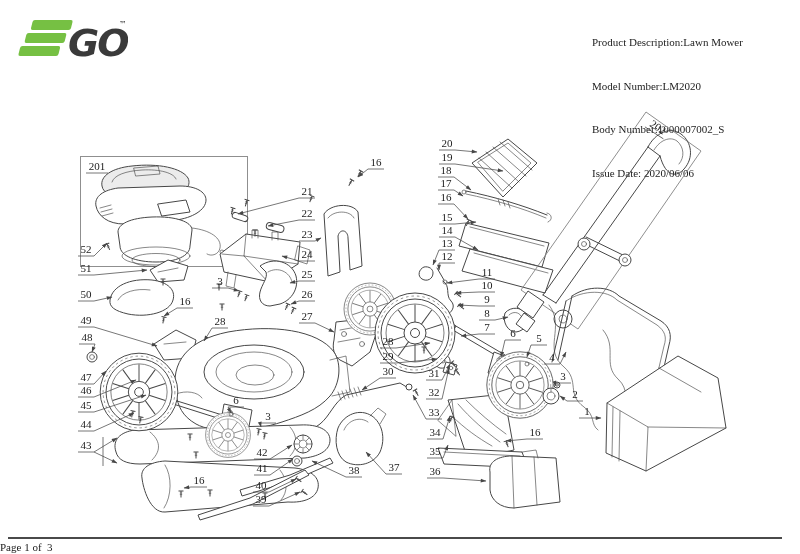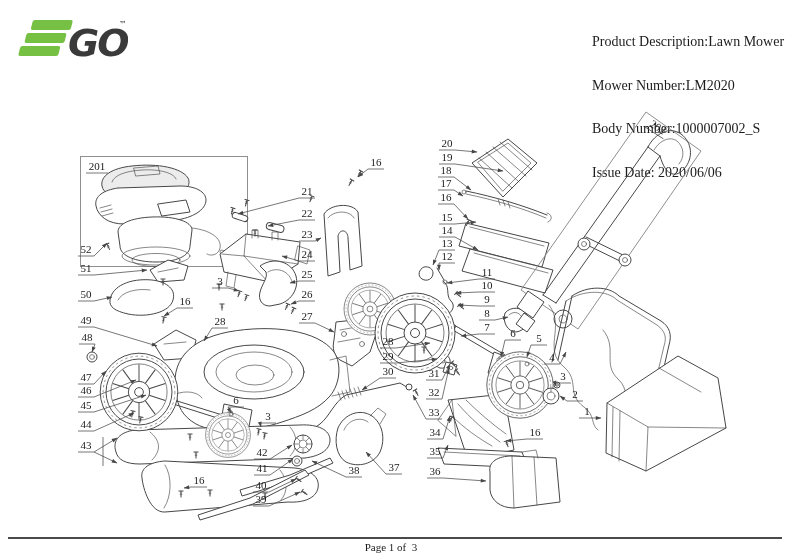--- a/index.html
+++ b/index.html
@@ -1,23 +1,23 @@
 <!DOCTYPE html>
 <html><head>
 <meta charset="utf-8">
 <title>LM2020</title>
 <style>
   html,body{margin:0;padding:0;background:#ffffff;}
   body{width:800px;height:554px;position:relative;overflow:hidden;
        font-family:"Liberation Serif",serif;color:#1c1c1c;}
   #logo{position:absolute;left:10px;top:16px;width:118px;height:50px;}
-  #info{position:absolute;left:592px;top:6px;font-size:14px;line-height:14.5px;white-space:pre;}
+  #info{position:absolute;left:592px;top:6px;font-size:11px;line-height:14.5px;white-space:pre;}
   #diagram{position:absolute;left:0;top:0;width:800px;height:554px;}
   #footer-line{position:absolute;left:8px;top:537px;width:774px;height:2px;background:#4a4a4a;}
-  #page-label{position:absolute;left:0;top:541px;width:782px;text-align:center;font-size:11px;white-space:pre;}
+  #page-label{position:absolute;left:0;top:541px;width:782px;text-align:left;font-size:11px;white-space:pre;}
   svg .s{stroke:#474747;fill:none;stroke-width:1;stroke-linecap:round;stroke-linejoin:round;}
   svg .f{stroke:#474747;fill:#ffffff;stroke-width:1;stroke-linejoin:round;}
   svg .g{stroke:#474747;fill:#ececec;stroke-width:1;stroke-linejoin:round;}
   svg .t{stroke-width:.65;}
   svg .box{stroke:#8f8f8f;fill:none;stroke-width:1;}
   svg .ld{stroke:#4a4a4a;stroke-width:.75;fill:none;}
   svg .co{font-family:"Liberation Serif",serif;font-size:11px;fill:#1c1c1c;}
 </style>
 </head>
 <body>
@@ -27,21 +27,21 @@
     <rect x="24" y="4" width="40" height="10" rx="2"></rect>
     <rect x="21" y="17" width="40" height="10" rx="2"></rect>
     <rect x="18" y="30" width="40" height="10" rx="2"></rect>
   </g>
   <text x="58" y="40" font-family="DejaVu Sans, sans-serif" font-size="38" font-weight="bold" font-style="italic" letter-spacing="-2" fill="#3a3a3a">GO</text>
   <text x="109" y="11" font-family="DejaVu Sans, sans-serif" font-size="8" fill="#3a3a3a">™</text>
 </svg>
 
 <div id="info">
   <div>Product Description:Lawn Mower</div>
-  <div>Mower Number:LM2020</div>
+  <div>Model Number:LM2020</div>
   <div>Body Number:1000007002_S</div>
   <div>Issue Date: 2020/06/06</div>
 </div>
 
 <svg id="diagram" viewBox="0 0 800 554">
   <defs>
     <marker id="arr" markerWidth="9" markerHeight="7" refX="7.5" refY="3" orient="auto">
       <path d="M0.5,0.4 L8,3 L0.5,5.6 Z" fill="#474747"></path>
     </marker>
     <g id="wh" stroke="#474747" stroke-width="1" fill="none">

